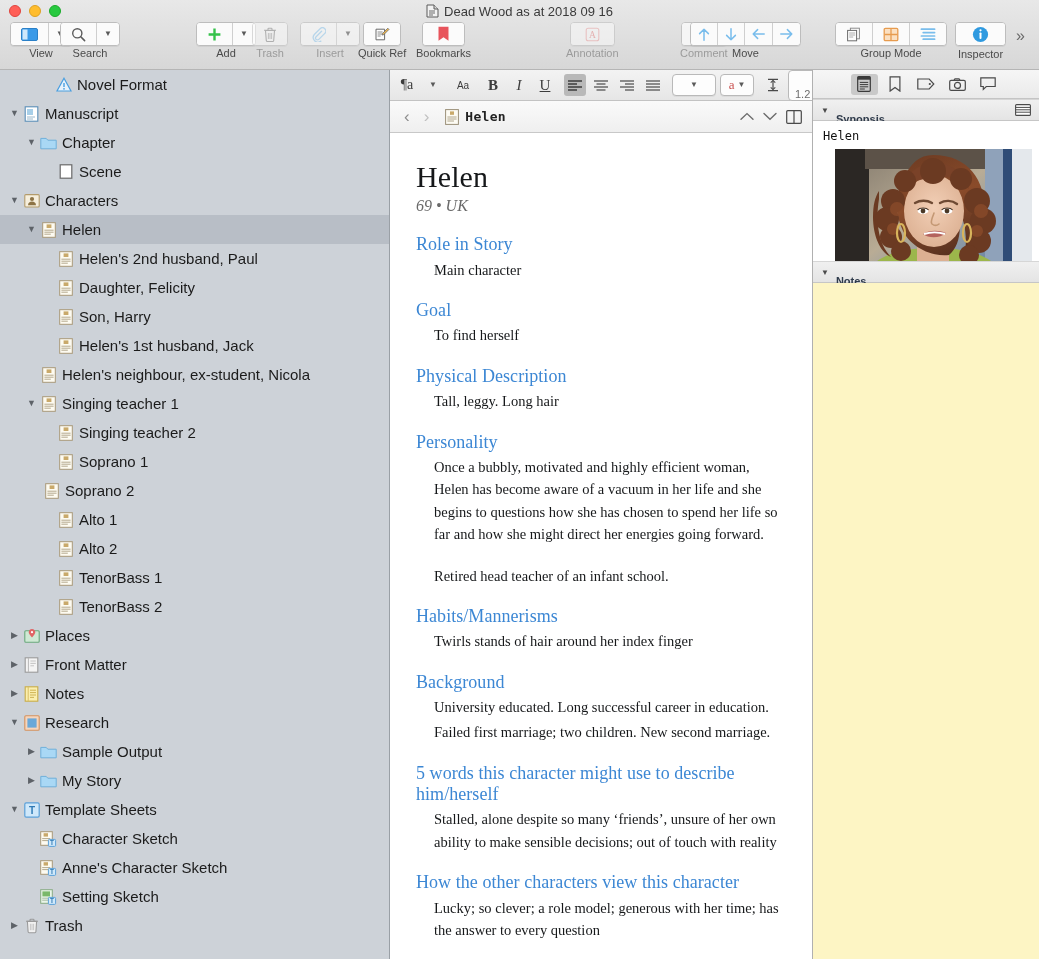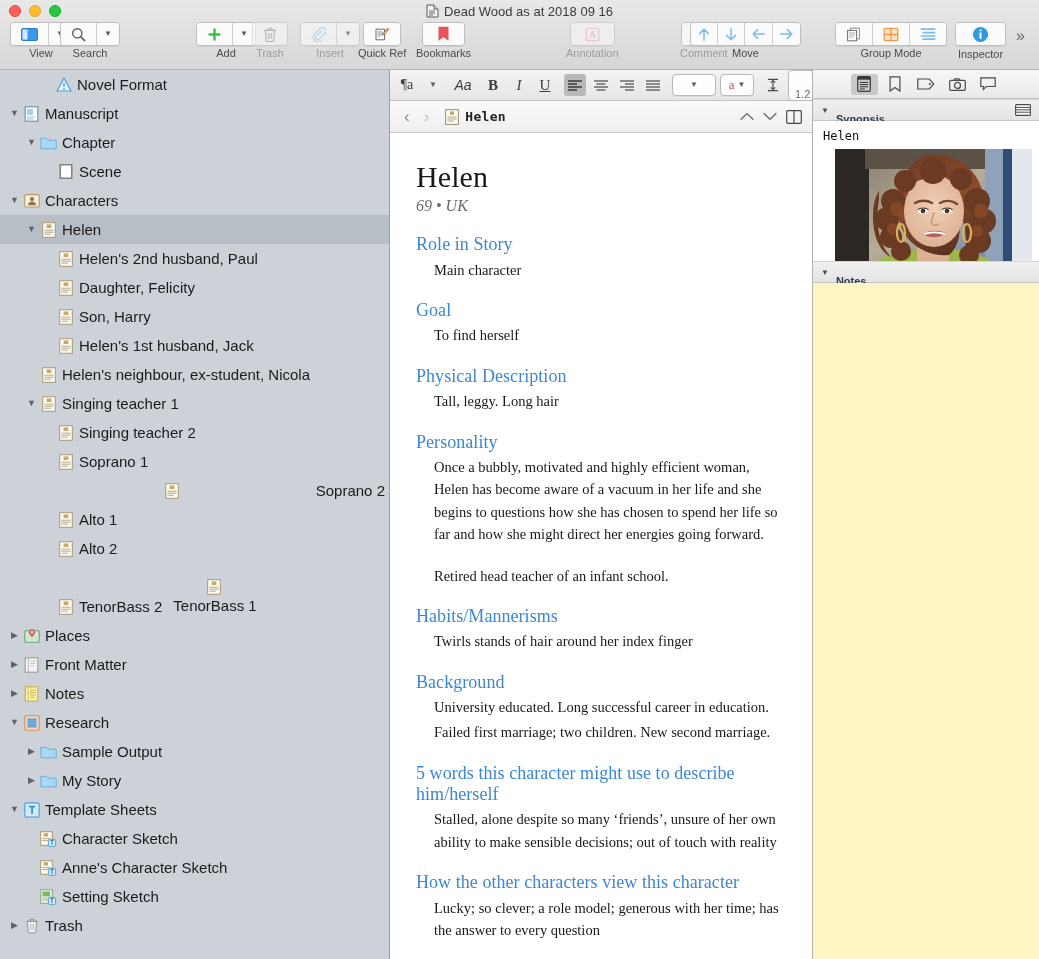--- a/index.html
+++ b/index.html
@@ -546,21 +546,21 @@
             <span class="disc">&nbsp;</span>
             <span class="bicon">
               <svg width="14" height="16" viewBox="0 0 14 16">
                 <rect x="0.7" y="0.7" width="12.6" height="14.6" fill="#fdfbf1" stroke="#a89878" stroke-width="1"></rect>
                 <rect x="4.6" y="2.4" width="4.8" height="3.6" fill="#c9a96a"></rect>
                 <path d="M2.4 8.2h9.2M2.4 10.2h9.2M2.4 12.2h6.4" stroke="#b4a98e" stroke-width="1"></path>
               </svg>
             </span>
             <span class="blabel">Soprano 1</span>
           </div>
-          <div class="brow" style="padding-left: 18px; justify-content: space-between;">
+          <div class="brow" style="padding-left: 28px;">
             <span class="disc">&nbsp;</span>
             <span class="bicon">
               <svg width="14" height="16" viewBox="0 0 14 16">
                 <rect x="0.7" y="0.7" width="12.6" height="14.6" fill="#fdfbf1" stroke="#a89878" stroke-width="1"></rect>
                 <rect x="4.6" y="2.4" width="4.8" height="3.6" fill="#c9a96a"></rect>
                 <path d="M2.4 8.2h9.2M2.4 10.2h9.2M2.4 12.2h6.4" stroke="#b4a98e" stroke-width="1"></path>
               </svg>
             </span>
             <span class="blabel">Soprano 2</span>
           </div>
@@ -579,21 +579,21 @@
             <span class="disc">&nbsp;</span>
             <span class="bicon">
               <svg width="14" height="16" viewBox="0 0 14 16">
                 <rect x="0.7" y="0.7" width="12.6" height="14.6" fill="#fdfbf1" stroke="#a89878" stroke-width="1"></rect>
                 <rect x="4.6" y="2.4" width="4.8" height="3.6" fill="#c9a96a"></rect>
                 <path d="M2.4 8.2h9.2M2.4 10.2h9.2M2.4 12.2h6.4" stroke="#b4a98e" stroke-width="1"></path>
               </svg>
             </span>
             <span class="blabel">Alto 2</span>
           </div>
-          <div class="brow" style="padding-left: 42px; flex-direction: column;">
+          <div class="brow" style="padding-left: 42px;">
             <span class="disc">&nbsp;</span>
             <span class="bicon">
               <svg width="14" height="16" viewBox="0 0 14 16">
                 <rect x="0.7" y="0.7" width="12.6" height="14.6" fill="#fdfbf1" stroke="#a89878" stroke-width="1"></rect>
                 <rect x="4.6" y="2.4" width="4.8" height="3.6" fill="#c9a96a"></rect>
                 <path d="M2.4 8.2h9.2M2.4 10.2h9.2M2.4 12.2h6.4" stroke="#b4a98e" stroke-width="1"></path>
               </svg>
             </span>
             <span class="blabel">TenorBass 1</span>
           </div>
@@ -735,21 +735,21 @@
     <div id="editor">
 
       <div class="formatbar">
         <div class="fb" style="font-family:'Liberation Serif',serif;font-size:14px;">
           <span>¶a</span>
         </div>
         <div class="fb">
             <span class="caret">▼</span>
           </div>
         <div class="fb-sep"></div>
-        <div class="fb" style="font-size:14px;font-style:italic;">
+        <div class="fb" style="font-size:10px;">
           <span>Aa</span>
         </div>
         <div class="fb-sep"></div>
         <div class="fb" style="font-weight:bold;font-family:'Liberation Serif',serif;font-size:15px;">
           <span>B</span>
         </div>
         <div class="fb" style="font-style:italic;font-family:'Liberation Serif',serif;font-size:15px;">
           <span>I</span>
         </div>
         <div class="fb" style="text-decoration:underline;font-family:'Liberation Serif',serif;font-size:15px;">

